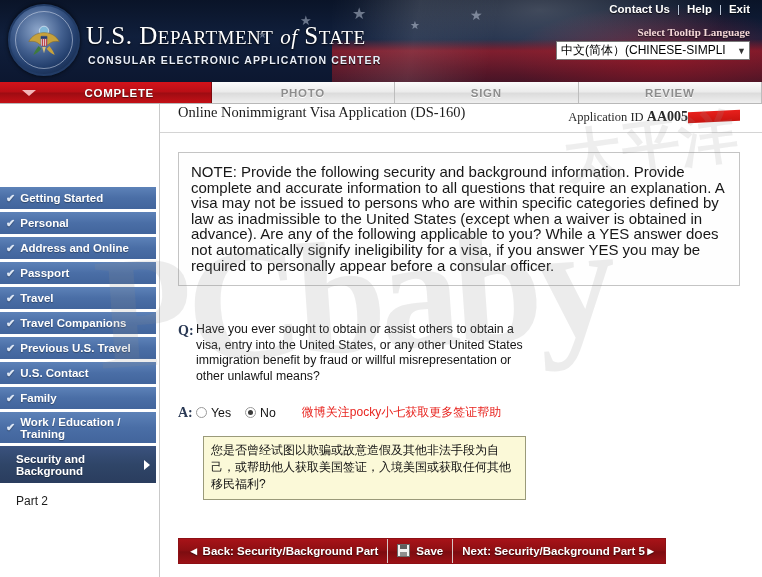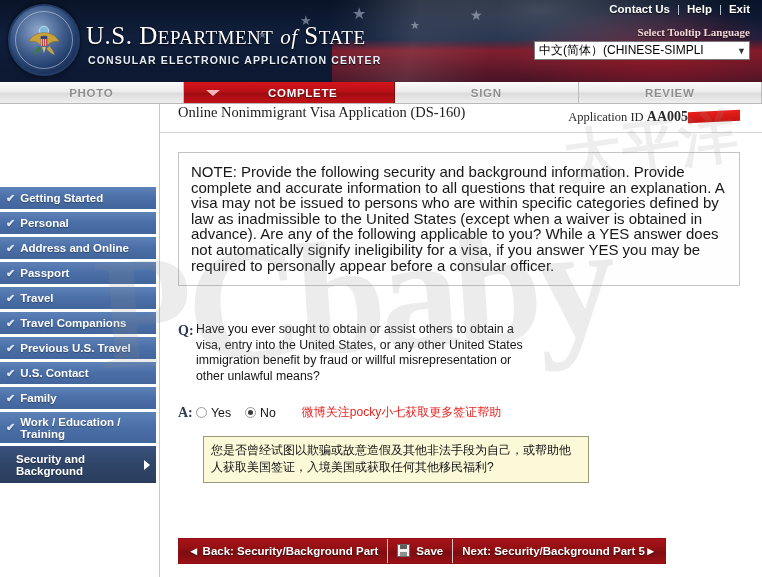--- a/index.html
+++ b/index.html
@@ -87,21 +87,21 @@
   .tiplabel {
     position:absolute; right: 12px; top: 26px;
     color: #f4d7d7; font-size: 11px;
     font-family: "Liberation Serif", serif;
     font-weight:bold;
     white-space:nowrap;
     text-shadow: 0 1px 1px rgba(0,0,0,.6);
   }
   .langsel {
     position:absolute; right: 12px; top: 41px;
-    width: 216px; height: 19px;
+    width: 194px; height: 19px;
     background: #ffffff;
     border: 1px solid #7a7a7a;
     box-sizing: border-box;
     font-size: 12px;
     color: #000;
     display:flex; align-items:center;
     padding-left: 4px;
     white-space:nowrap; overflow:hidden;
   }
   .langsel .caret {
@@ -227,21 +227,21 @@
     background: #fefefe;
     padding: 11px 12px 12px 12px;
     font-size: 15px;
     line-height: 15.6px;
     color: #171717;
   }
 
   .tooltipbox {
     position: absolute;
     left: 203px; top: 332px;
-    width: 386px;
+    width: 323px;
     background: #fbf9d8;
     border: 1px solid #9a9a7a;
     padding: 5px 7px 6px 7px;
     font-size: 12px;
     line-height: 17px;
     color: #111;
     box-sizing: border-box;
     z-index: 5;
   }
 
@@ -366,28 +366,28 @@
     </div>
 
     <div class="tiplabel">Select Tooltip Language</div>
     <div class="langsel">
       <span>中文(简体）(CHINESE-SIMPLI</span>
       <span class="caret">▼</span>
     </div>
   </div>
 
   <div class="tabbar">
-    <div class="tab">
-      <span>PHOTO</span>
-    </div>
     <div class="tab active">
       <span class="dchev"></span>
       <span>COMPLETE</span>
     </div>
     <div class="tab">
+      <span>PHOTO</span>
+    </div>
+    <div class="tab">
       <span>SIGN</span>
     </div>
     <div class="tab">
       <span>REVIEW</span>
     </div>
   </div>
 
   <div class="body">
 
     <div class="sidebar">
@@ -429,20 +429,21 @@
         <span>Family</span>
       </div>
       <div class="navitem" style="min-height:32px;">
         <span class="chk">✔</span>
         <span>Work / Education / Training</span>
       </div>
       <div class="navitem active" style="min-height:38px;padding-left:16px;">
         <span>Security and Background</span>
         <span class="arrow"></span>
       </div>
+      <div class="subitem">Part 2</div>
     </div>
 
     <div class="main">
 
       <div class="approw">
         <div class="appline">Online Nonimmigrant Visa Application (DS-160)</div>
         <div class="appid">
           <span>Application ID</span>
           <b>AA005</b><span class="redact"></span>
         </div>

